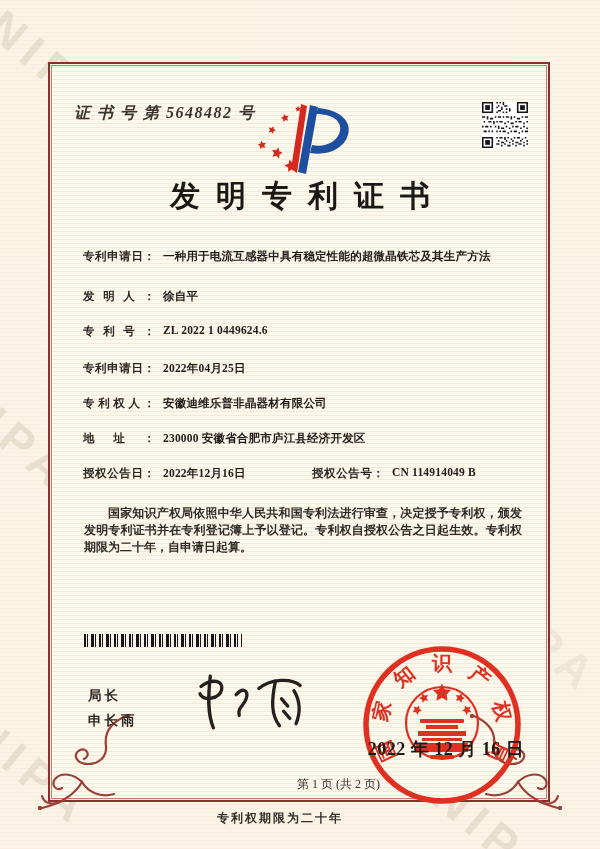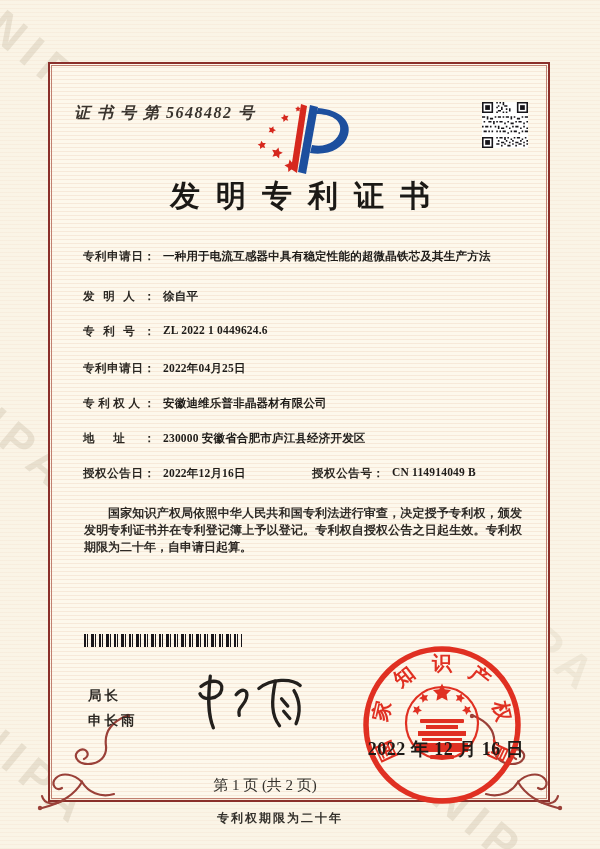--- a/index.html
+++ b/index.html
@@ -56,21 +56,21 @@
       #17151a 11px 12px, transparent 12px 15px);
   }
   .director-title{position:absolute;left:88px;top:687px;font-size:13.5px;font-weight:700;letter-spacing:3px;}
   .director-name{position:absolute;left:88px;top:712px;font-size:13.5px;font-weight:700;letter-spacing:3px;}
   .signature{position:absolute;left:178px;top:672px;}
   .seal{position:absolute;left:360px;top:643px;}
   .seal-date{
     position:absolute;left:364px;top:737px;width:164px;text-align:center;
     font-size:18px;font-weight:700;color:#1d1a17;letter-spacing:.5px;white-space:pre;
   }
-  .page-no{position:absolute;left:150px;top:776px;width:230px;text-align:center;font-size:15px;color:#33302b;white-space:pre;}
+  .page-no{position:absolute;left:150px;top:776px;width:230px;text-align:right;font-size:12px;color:#33302b;white-space:pre;}
   .note{position:absolute;left:0;top:810px;width:560px;text-align:center;font-size:12px;font-weight:600;letter-spacing:2px;color:#33302b;}
   .logo{position:absolute;left:252px;top:101px;}
   .qr{position:absolute;left:482px;top:102px;}
   .flourish{position:absolute;width:110px;height:100px;}
   .flourish.bl{left:34px;top:712px;}
   .flourish.br{left:456px;top:712px;transform:scaleX(-1);}
   .seal-char{font-size:20px;font-weight:bold;font-family:"Liberation Serif","DejaVu Serif",serif;}
 </style>
 </head>
 <body>

